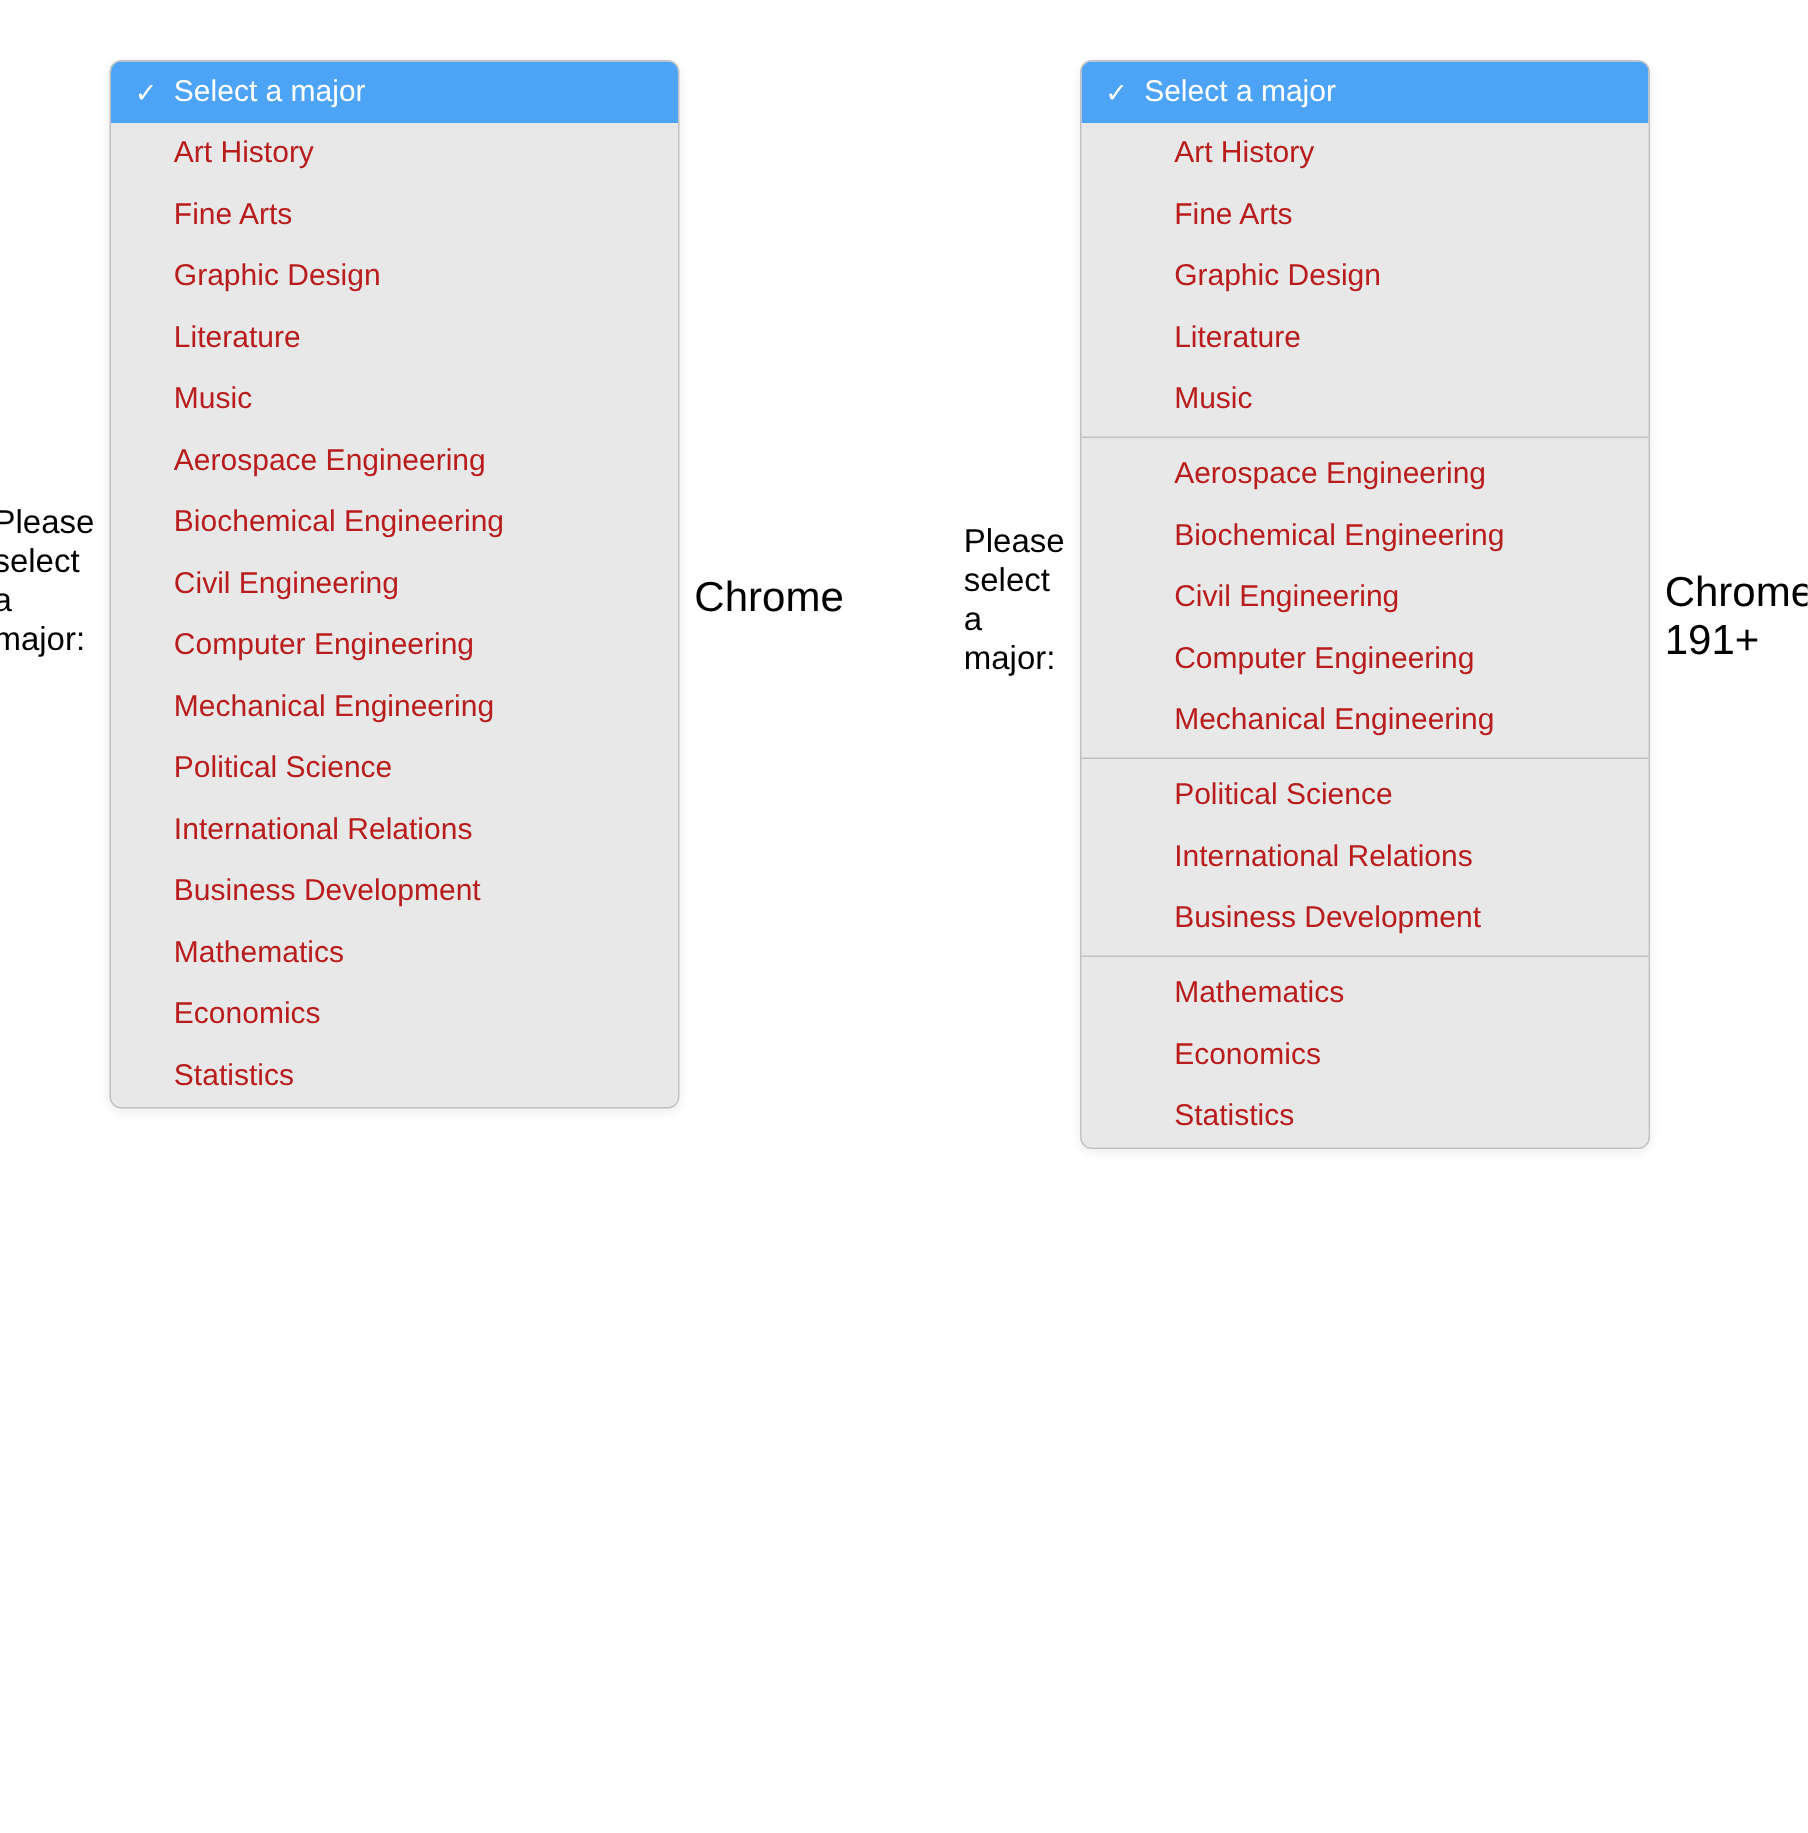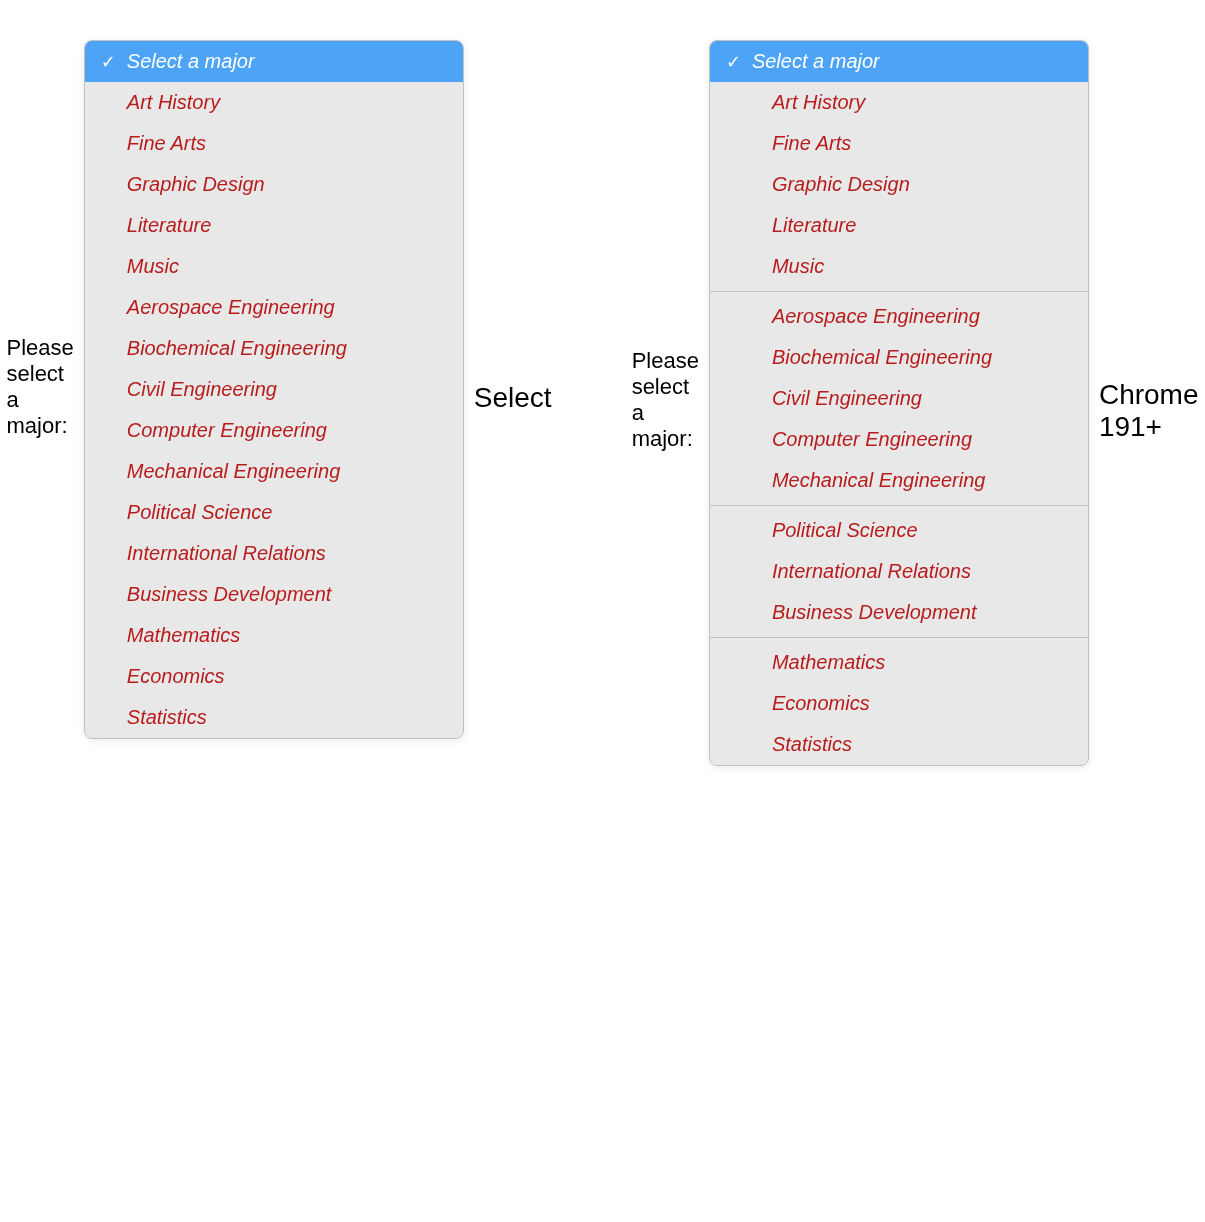--- a/index.html
+++ b/index.html
@@ -72,21 +72,20 @@
     }
 
     .select-option .check {
       font-size: 18px;
       width: 20px;
       display: inline-block;
     }
 
     .select-option .label {
       flex: 1;
-      font-style: italic;
     }
 
     
     .option-divider {
       height: 1px;
       background: #c0c0c0;
       margin: 4px 0;
     }
 
     
@@ -164,21 +163,21 @@
         </div>
         <div class="select-option">
           <span class="check"></span>
           <span class="label">Economics</span>
         </div>
         <div class="select-option">
           <span class="check"></span>
           <span class="label">Statistics</span>
         </div>
       </div>
-    <div class="panel-caption">Select</div>
+    <div class="panel-caption">Chrome</div>
   </div>
 
   <div class="panel">
     <div class="panel-label">Please select a major:</div>
     <div class="select-box" id="after-select">
         <div class="select-option selected">
           <span class="check">✓</span>
           <span class="label">Select a major</span>
         </div>
         <div class="select-option indented">

